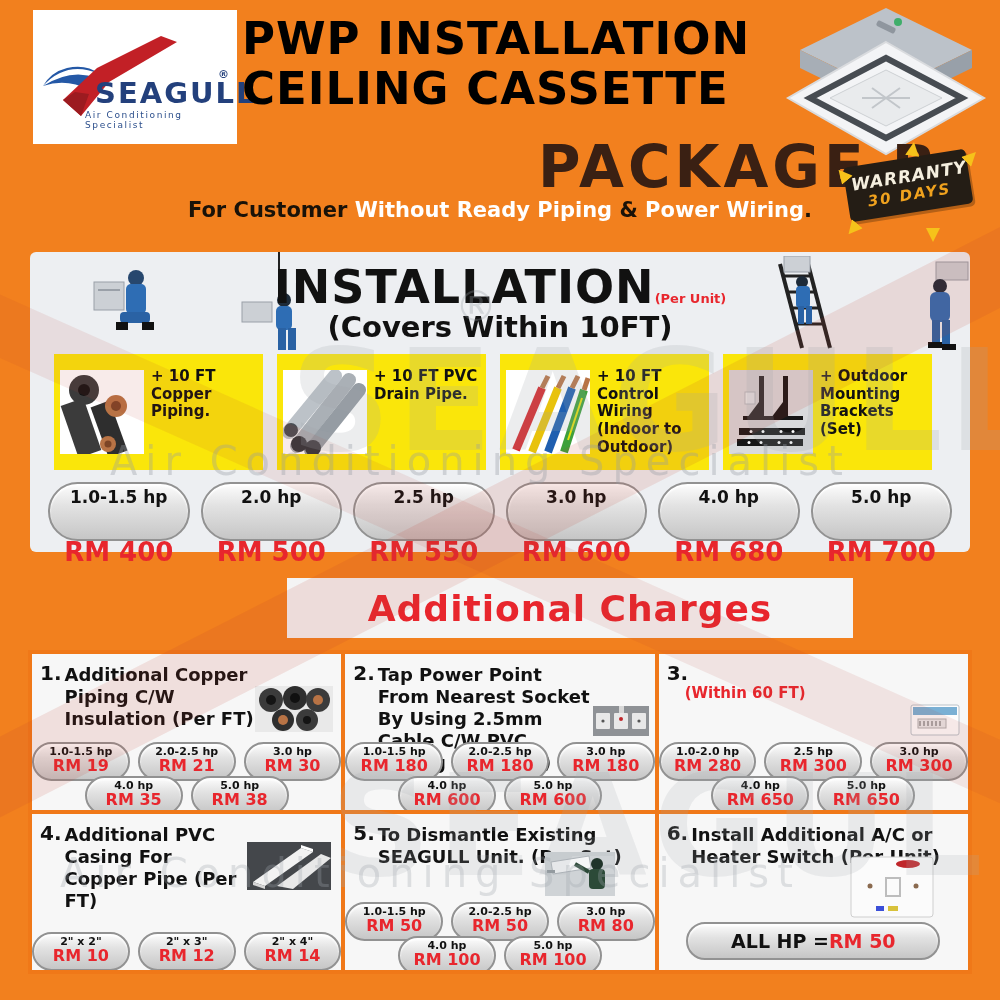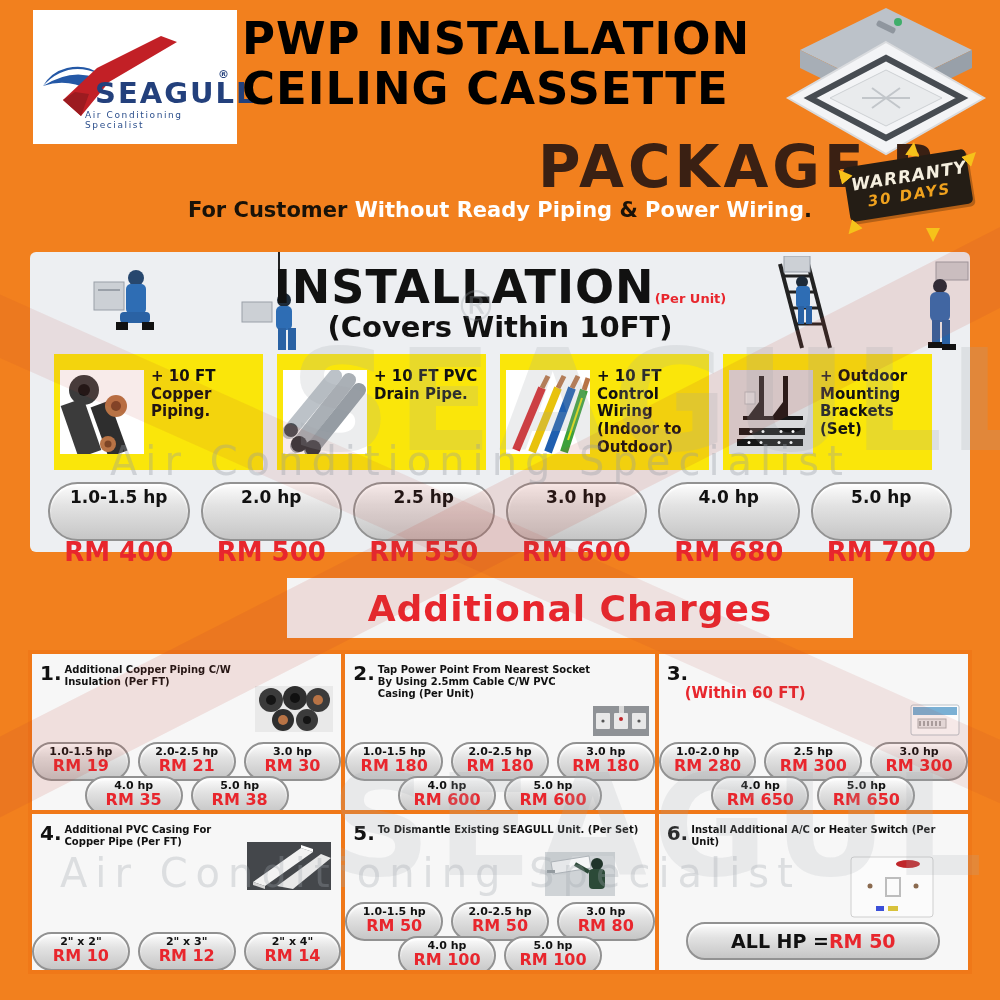--- a/index.html
+++ b/index.html
@@ -46,21 +46,21 @@
   
   .charges-banner{left:255px;top:578px;width:566px;height:60px;background:#f4f4f4;
                   display:flex;align-items:center;justify-content:center;margin-left:32px;}
   .charges-title{color:#e8262d;font-size:36px;font-weight:800;letter-spacing:1px;}
   .grid{left:28px;top:650px;width:944px;height:324px;background:#f07818;
         display:grid;grid-template-columns:1fr 1fr 1fr;grid-template-rows:1fr 1fr;
         gap:4px;padding:4px;box-sizing:border-box;}
   .cell{background:#f7f7f7;position:relative;overflow:hidden;}
   .cell-title{display:flex;padding:7px 6px 0 8px;}
   .cell-num{font-size:20px;font-weight:800;color:#111111;flex:0 0 auto;margin-right:3px;}
-  .cell-text{font-size:10px;font-weight:800;color:#111111;line-height:1.22;padding-top:3px;}
+  .cell-text{font-size:18px;font-weight:800;color:#111111;line-height:1.22;padding-top:3px;}
   .cell-note{font-size:15px;font-weight:800;color:#e8262d;padding:0 0 0 26px;line-height:1.1;}
   .pill-sm{width:94px;height:34px;padding-top:1px;}
   .pill-sm .hp{font-size:11px;font-weight:bold;color:#111111;line-height:1.2;}
   .pill-sm .price{font-size:16px;font-weight:800;color:#e8262d;line-height:1;}
   .prow{position:absolute;left:0;width:100%;display:flex;justify-content:center;gap:8px;}
   .pill-wide{position:absolute;left:50%;transform:translateX(-50%);bottom:10px;width:250px;height:34px;
              display:flex;align-items:center;justify-content:center;}
   .pill-wide .lbl{font-size:19px;font-weight:800;color:#111111;}
   .pill-wide .price{font-size:19px;font-weight:800;color:#e8262d;}
   .cimg{position:absolute;}

